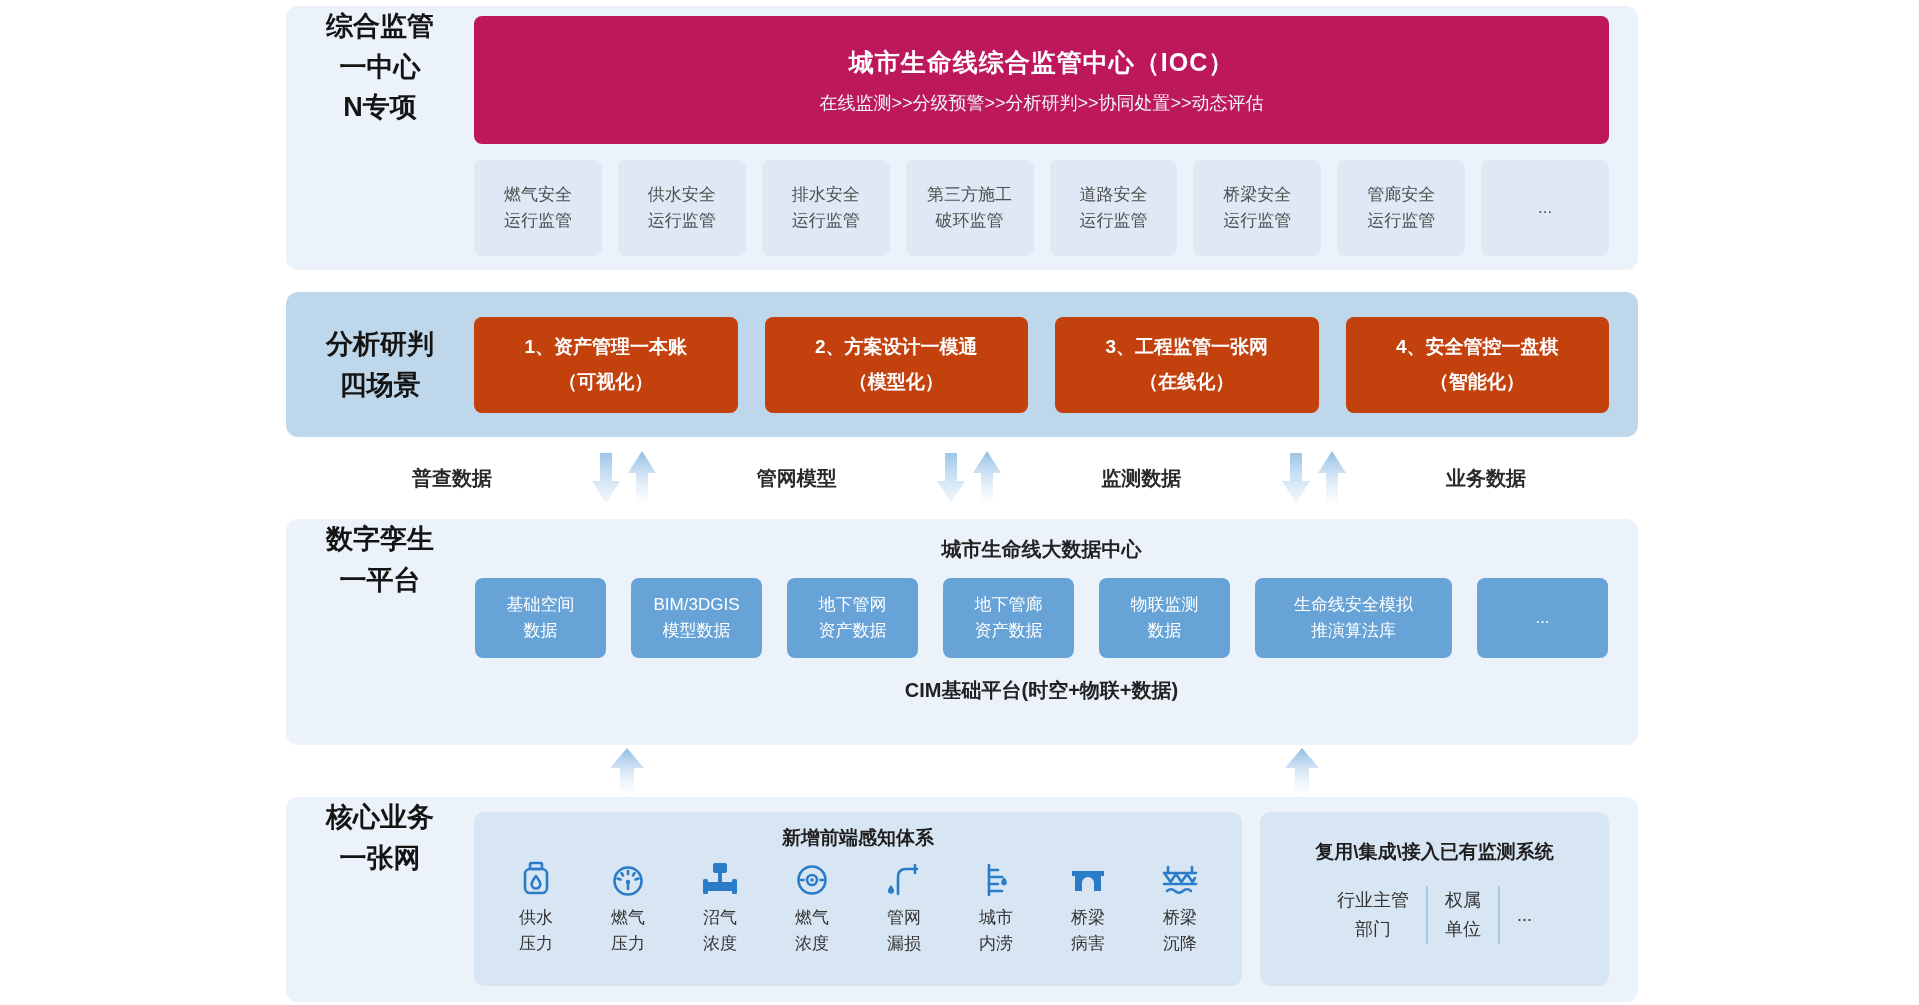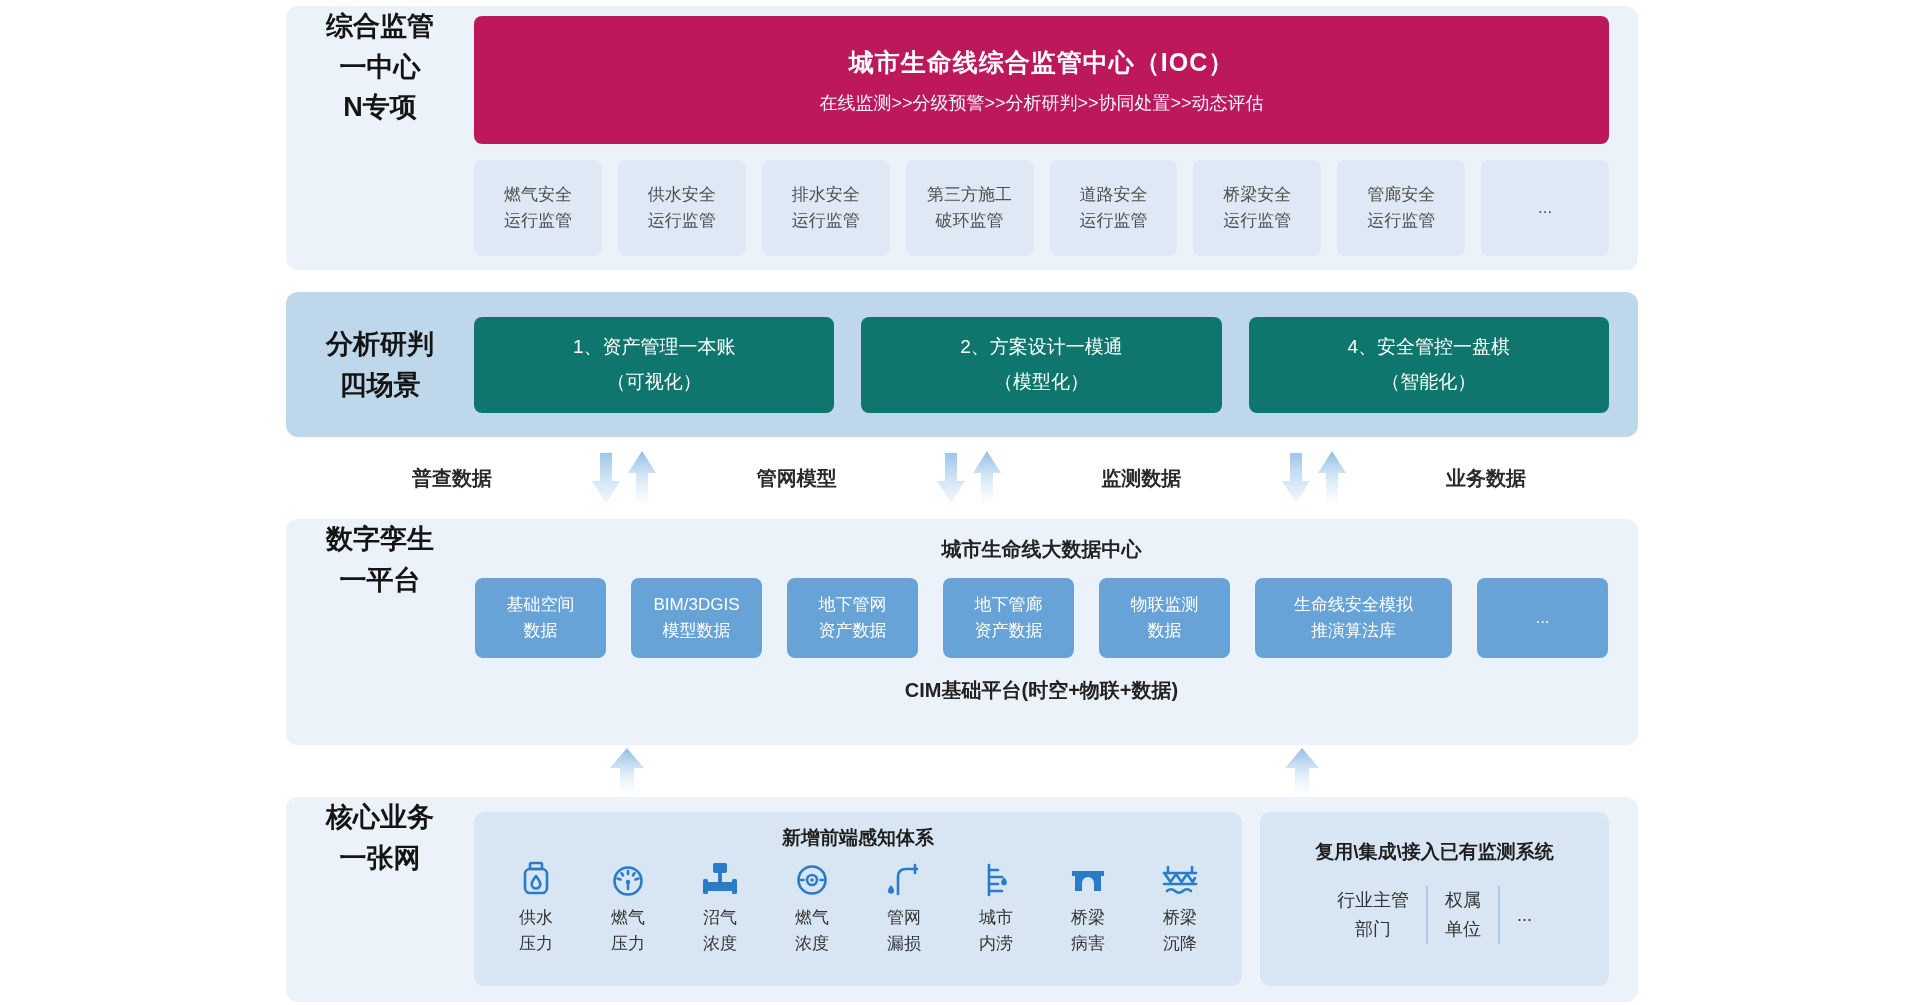--- a/index.html
+++ b/index.html
@@ -33,23 +33,23 @@
     align-items: center; justify-content: center; text-align: center;
     font-size: 17px; color: #4f4f4f; line-height: 1.55;
   }
 
   .vgap { height: 22px; }
 
   
   .sec2 { background: #bed7ea; height: 145px; align-items: center; }
   .sec2 .sec-body { display: flex; gap: 27px; }
   .scen {
-    flex: 1; height: 96px; background: #0f766e; border-radius: 8px; color: #ffffff;
+    flex: 1; height: 96px; background: #c2410c; border-radius: 8px; color: #ffffff;
     display: flex; flex-direction: column; align-items: center; justify-content: center;
-    font-size: 19px; line-height: 1.8; font-weight: 400;
+    font-size: 19px; line-height: 1.8; font-weight: 700;
   }
 
   
   .dataflow {
     height: 82px; display: flex; align-items: center; justify-content: space-between;
     padding: 0 112px 0 126px;
   }
   .flow-label { font-size: 20px; font-weight: 700; color: #2a2a2a; }
   .arrow-pair { width: 64px; height: 54px; }
 
@@ -167,20 +167,24 @@
         </div>
       </div>
       <div class="sec-body">
         <div class="scen">
           <span>1、资产管理一本账</span>
           <span>（可视化）</span>
         </div>
         <div class="scen">
           <span>2、方案设计一模通</span>
           <span>（模型化）</span>
+        </div>
+        <div class="scen">
+          <span>3、工程监管一张网</span>
+          <span>（在线化）</span>
         </div>
         <div class="scen">
           <span>4、安全管控一盘棋</span>
           <span>（智能化）</span>
         </div>
       </div>
     </div>
 
     <div class="dataflow">
       <span class="flow-label">普查数据</span>

